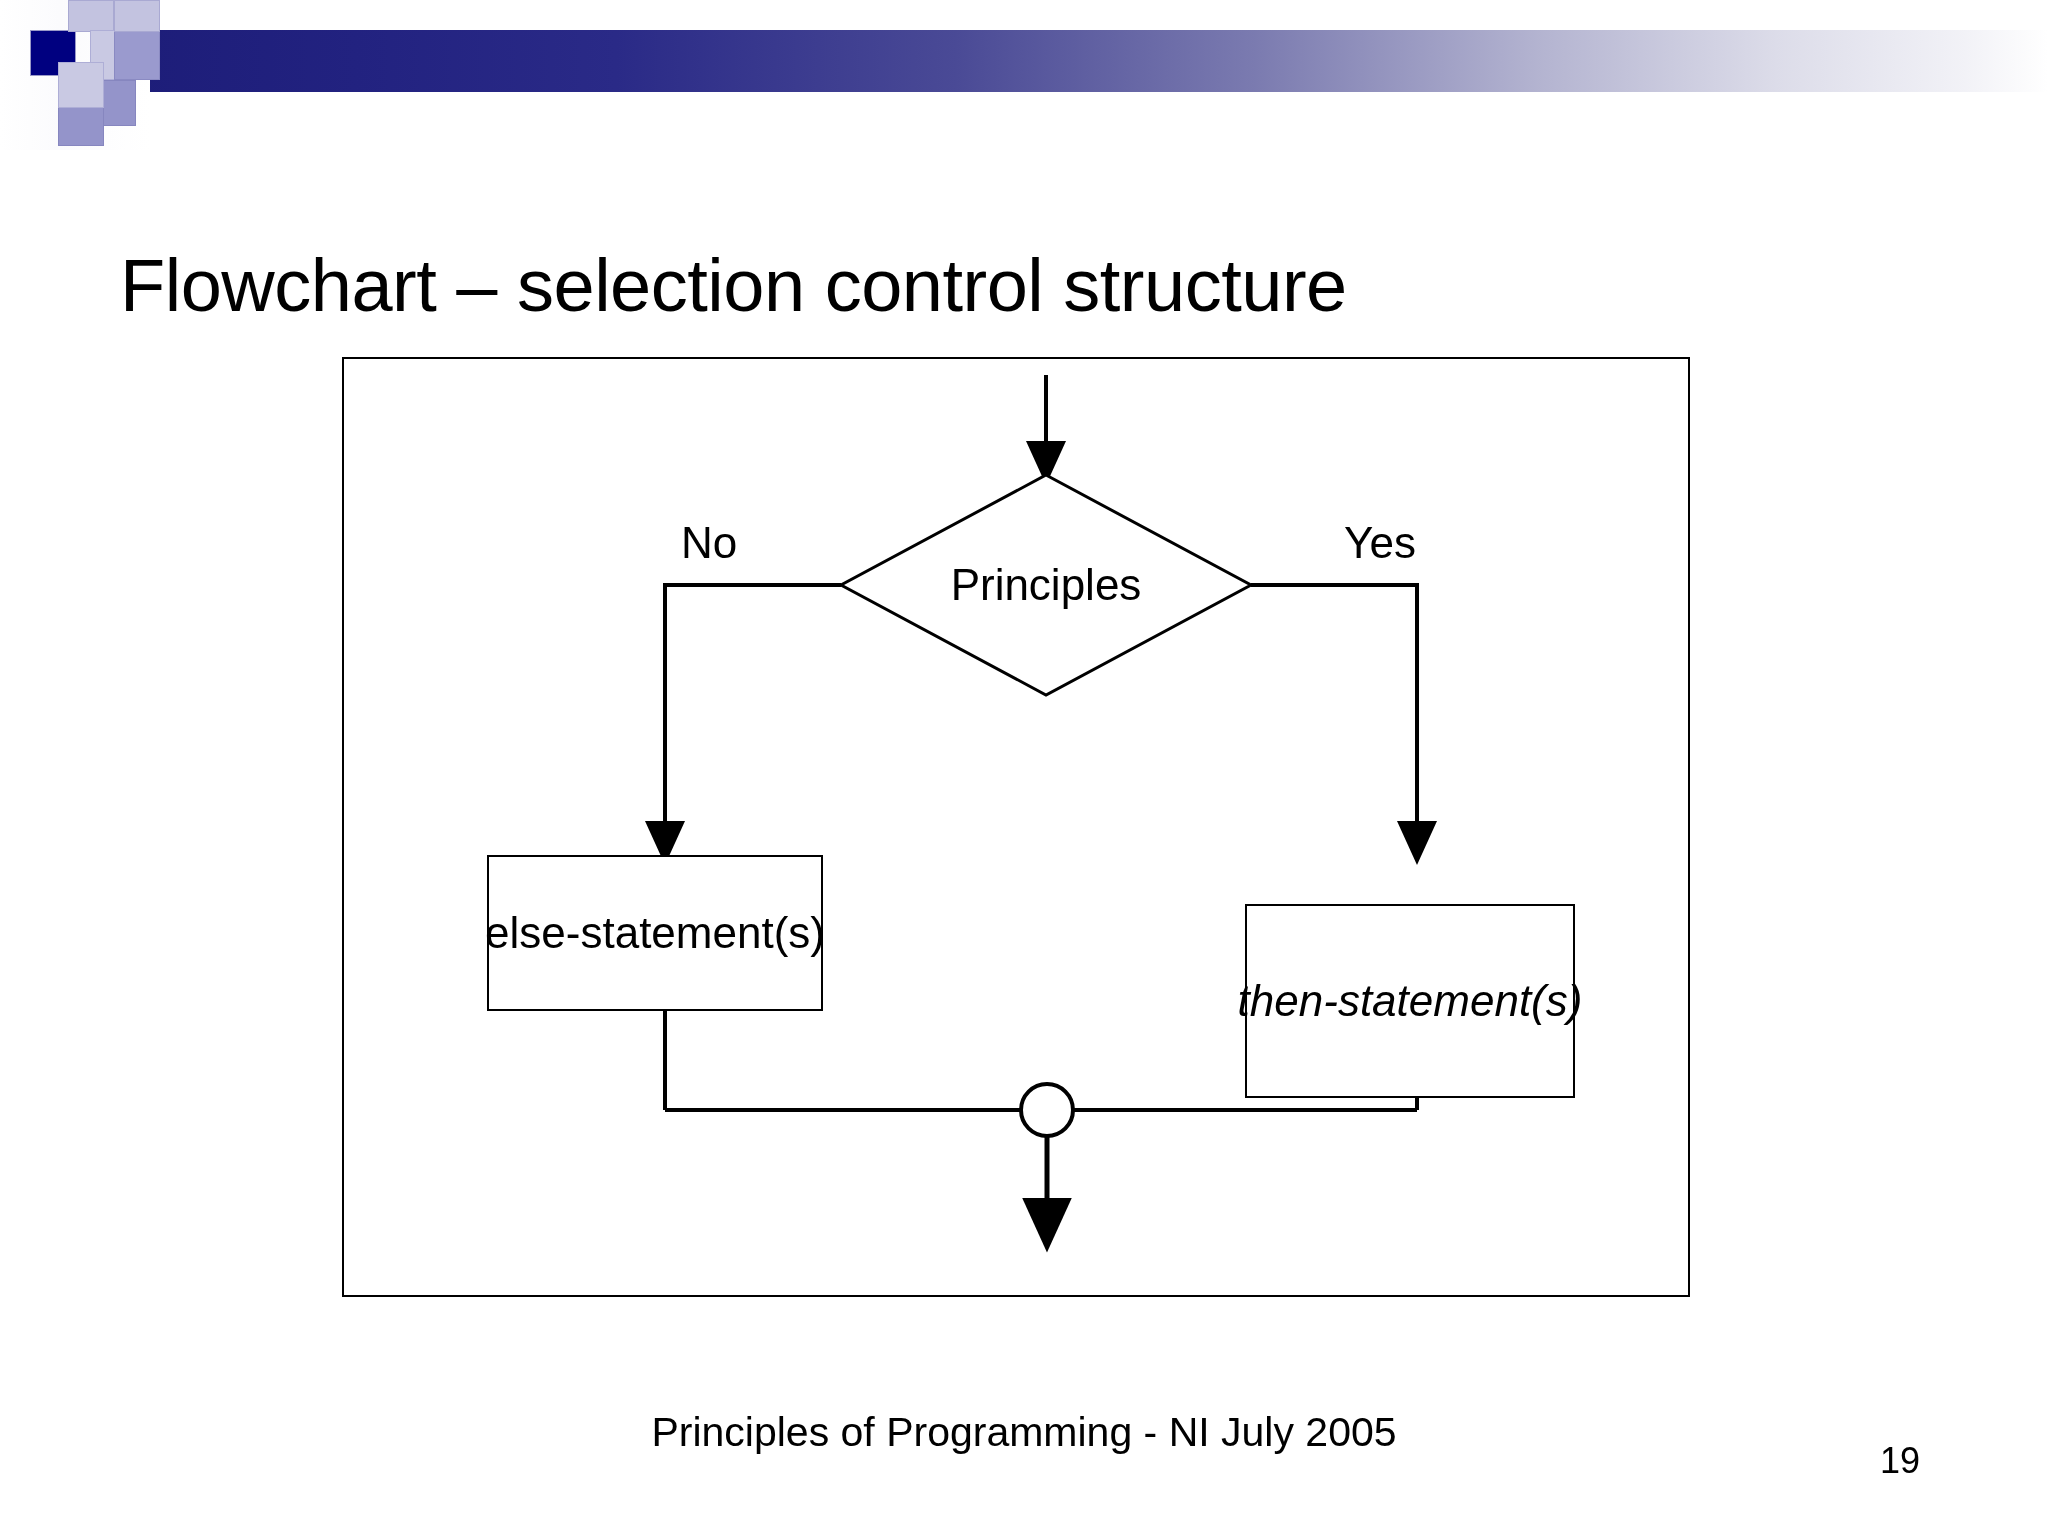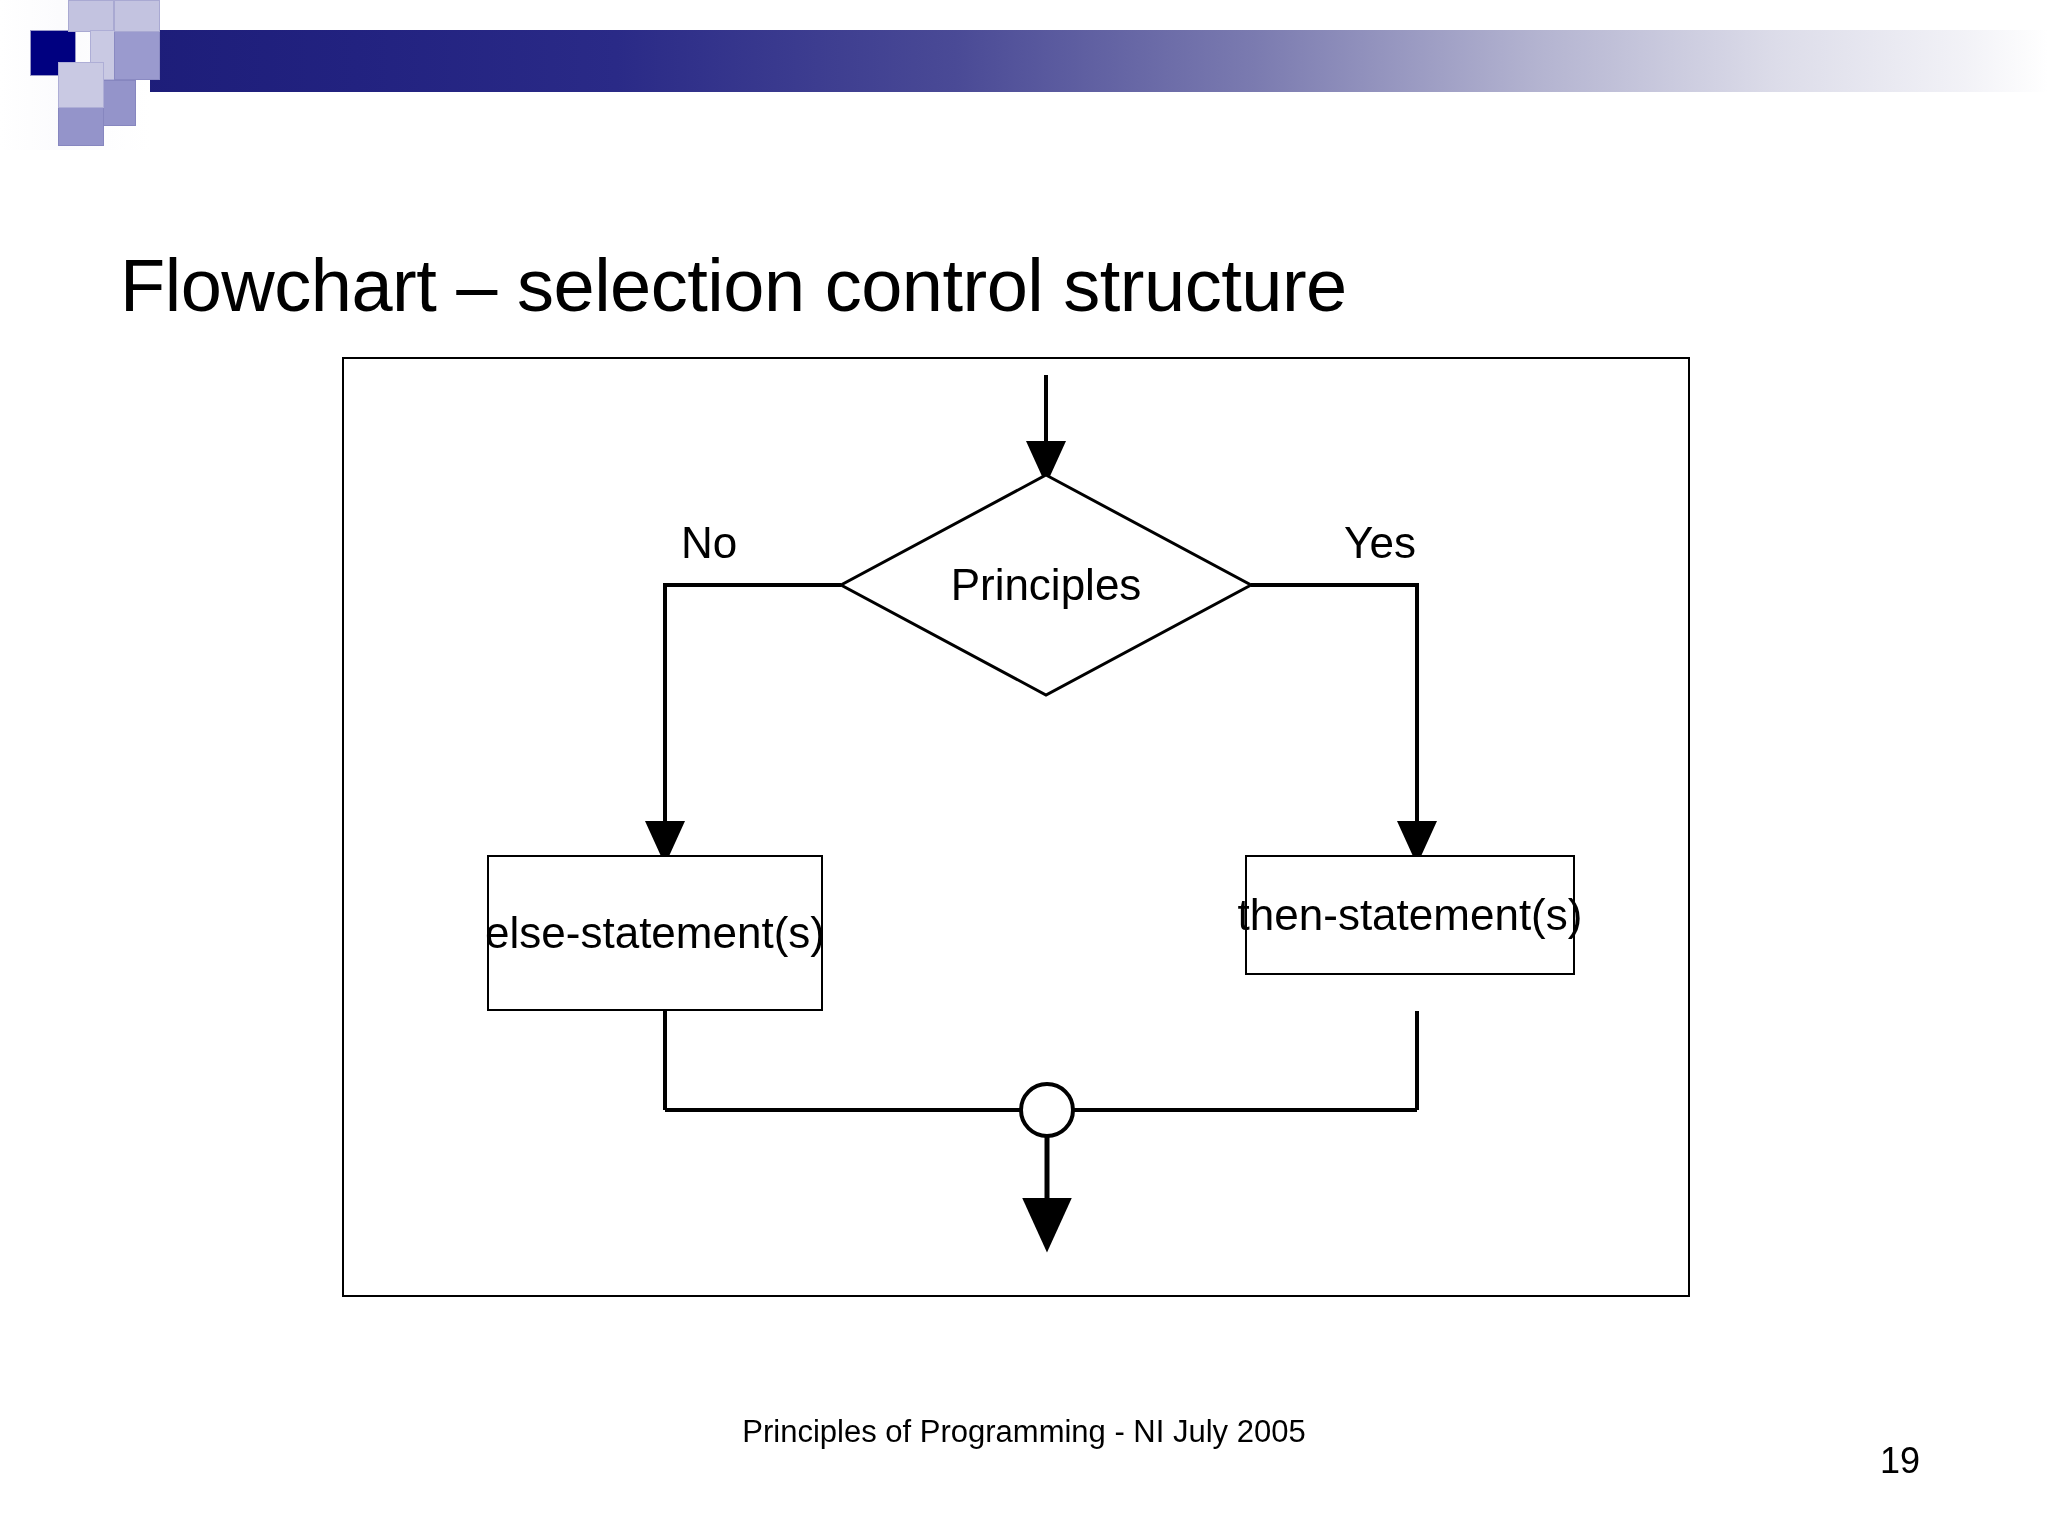--- a/index.html
+++ b/index.html
@@ -129,33 +129,34 @@
     line-height: 66px;
   }
   #else-box {
     left: 487px;
     top: 855px;
     width: 336px;
     height: 156px;
   }
   #then-box {
     left: 1245px;
-    top: 855px;
+    top: 904px;
     width: 330px;
-    height: 120px;
+    height: 194px;
+    font-style: italic;
   }
 
   
   #footer-text {
     position: absolute;
     left: 524px;
     top: 1412px;
     width: 1000px;
     text-align: center;
-    font-size: 31px;
+    font-size: 41px;
     line-height: 40px;
   }
   #page-number {
     position: absolute;
     left: 1880px;
     top: 1440px;
     width: 120px;
     text-align: left;
     font-size: 36px;
     font-weight: normal;

